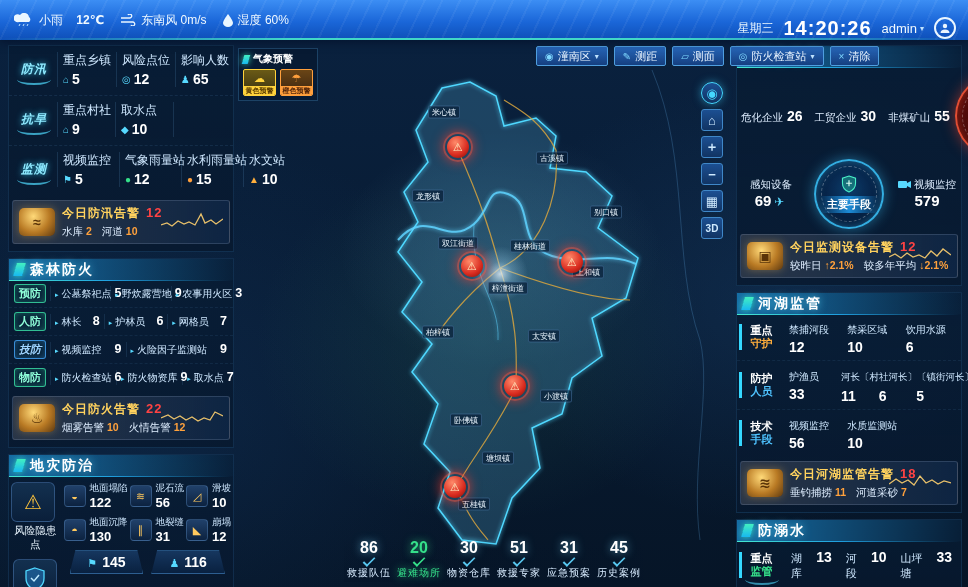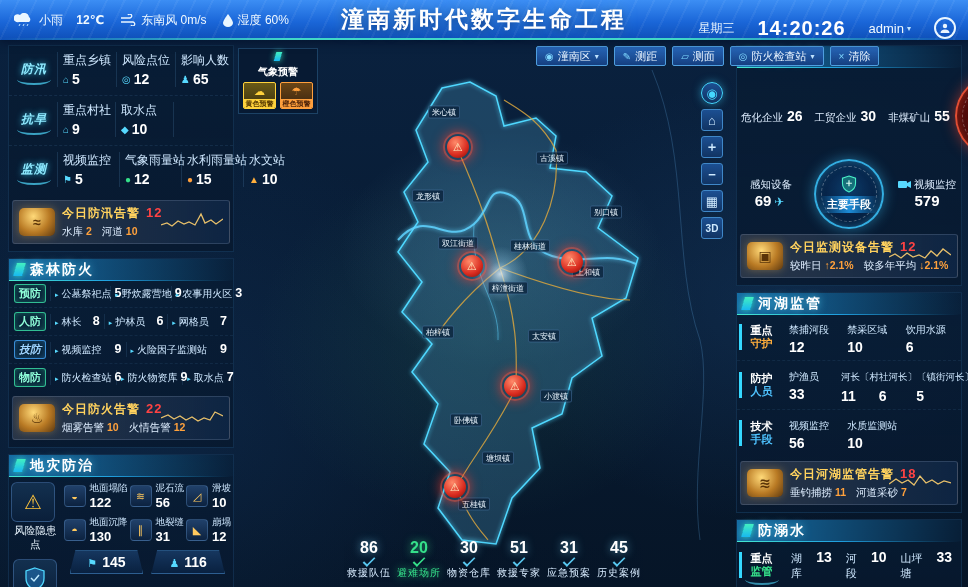--- a/index.html
+++ b/index.html
@@ -32,21 +32,21 @@
     box-shadow:0 2px 8px rgba(0,10,35,.55); }
   #header::before { content:""; position:absolute; inset:0;
     background:repeating-linear-gradient(115deg, rgba(255,255,255,.05) 0 2px, transparent 2px 16px); }
   #header::after { content:""; position:absolute; left:0; right:0; bottom:0; height:2px;
     background:linear-gradient(90deg, rgba(70,230,200,0), rgba(70,230,200,.9) 30%, rgba(70,230,200,.9) 70%, rgba(70,230,200,0)); }
   .hleft { position:absolute; left:14px; top:0; height:40px; display:flex; align-items:center; gap:16px; font-size:12px; }
   .hitem { display:flex; align-items:center; gap:5px; color:#f0f9ff; }
   .htitle { position:absolute; left:50%; top:4px; transform:translateX(-50%); font-size:23px; font-weight:900;
     letter-spacing:3px; color:#fff; white-space:nowrap;
     text-shadow:0 2px 8px rgba(0,40,120,.85), 0 0 14px rgba(130,225,255,.55); }
-  .hright { position:absolute; right:12px; top:0; height:56px; display:flex; align-items:center; gap:23px;justify-content:space-between; }
+  .hright { position:absolute; right:12px; top:0; height:56px; display:flex; align-items:center; gap:10px;justify-content:space-between; }
   .weekday { font-size:12px; color:#eaf6ff; }
   .clock { font-size:20px; font-weight:bold; letter-spacing:1px; color:#fff; }
   .user { font-size:13px; color:#f0f9ff; display:flex; align-items:center; gap:3px; }
   .avatar { width:22px; height:22px; border-radius:50%; border:2px solid #eaf6ff; display:flex; align-items:center; justify-content:center; }
 
   
   .col { position:absolute; top:45px; z-index:10; display:flex; flex-direction:column; }
   #left-col  { left:8px;  width:226px; }
   #right-col { left:736px; width:226px; }
   .sect { background:linear-gradient(180deg, rgba(7,28,52,.84), rgba(7,24,46,.80));
@@ -175,21 +175,21 @@
   #map-controls { position:absolute; left:701px; top:77px; z-index:12; display:flex; flex-direction:column; }
   .cbtn { width:22px; height:22px; margin-top:5px; display:flex; align-items:center; justify-content:center;
     background:linear-gradient(180deg,#1c4f92,#113463); border:1px solid #3f87c8; border-radius:3px;
     color:#cfeaff; font-size:13px; font-weight:bold; }
   .cbtn.round { border-radius:50%; border-color:#45d8ff; color:#45d8ff; box-shadow:0 0 8px rgba(60,210,255,.5); }
   .cbtn.sm { font-size:10px; }
 
   
   #wx { position:absolute; left:238px; top:48px; width:80px; z-index:12;
     background:rgba(7,26,50,.86); border:1px solid rgba(80,160,220,.3); padding:3px 4px 4px; }
-  .wx-head { display:flex; align-items:center; gap:4px; font-size:10px; font-weight:bold; color:#fff;flex-direction:column; }
+  .wx-head { display:flex; align-items:center; gap:4px; font-size:10px; font-weight:bold; color:#fff; }
   .wx-head .slash { width:6px; height:9px; }
   .wx-cards { display:flex; gap:4px; margin-top:3px; }
   .wx-card { flex:1; height:27px; border-radius:2px; display:flex; flex-direction:column; overflow:hidden; }
   .wx-card .top { flex:1; display:flex; align-items:center; justify-content:center; font-size:11px; }
   .wx-card .strip { height:9px; font-size:7px; line-height:9px; text-align:center; font-weight:bold; }
   .wx-card.y { border:1px solid #ffd23c; background:linear-gradient(180deg,#6a5a16,#3a3110); }
   .wx-card.y .top { color:#ffd23c; } .wx-card.y .strip { background:#ffd23c; color:#5a3c00; }
   .wx-card.o { border:1px solid #ff9f3c; background:linear-gradient(180deg,#6a4516,#3a2410); }
   .wx-card.o .top { color:#ff9f3c; } .wx-card.o .strip { background:#ff9f3c; color:#53260a; }
 
@@ -294,21 +294,20 @@
         </svg>
       <span>东南风 0m/s</span>
     </span>
     <span class="hitem">
       <svg width="10" height="13" viewBox="0 0 10 13">
           <path d="M5 0 C5 0 0 6.5 0 9 a5 4 0 0 0 10 0 C10 6.5 5 0 5 0 Z" fill="#eaf6ff"></path>
         </svg>
       <span>湿度 60%</span>
     </span>
   </div>
-  <div class="htitle">潼南新时代数字生命工程</div>
   <div class="hright">
     <span class="weekday">星期三</span>
     <span class="clock">14:20:26</span>
     <span class="user">
         <span>admin</span>
         <span class="caret">▾</span>
       </span>
     <span class="avatar">
       <svg width="12" height="12" viewBox="0 0 12 12">
           <circle cx="6" cy="4" r="2.2" fill="#eaf6ff"></circle>

